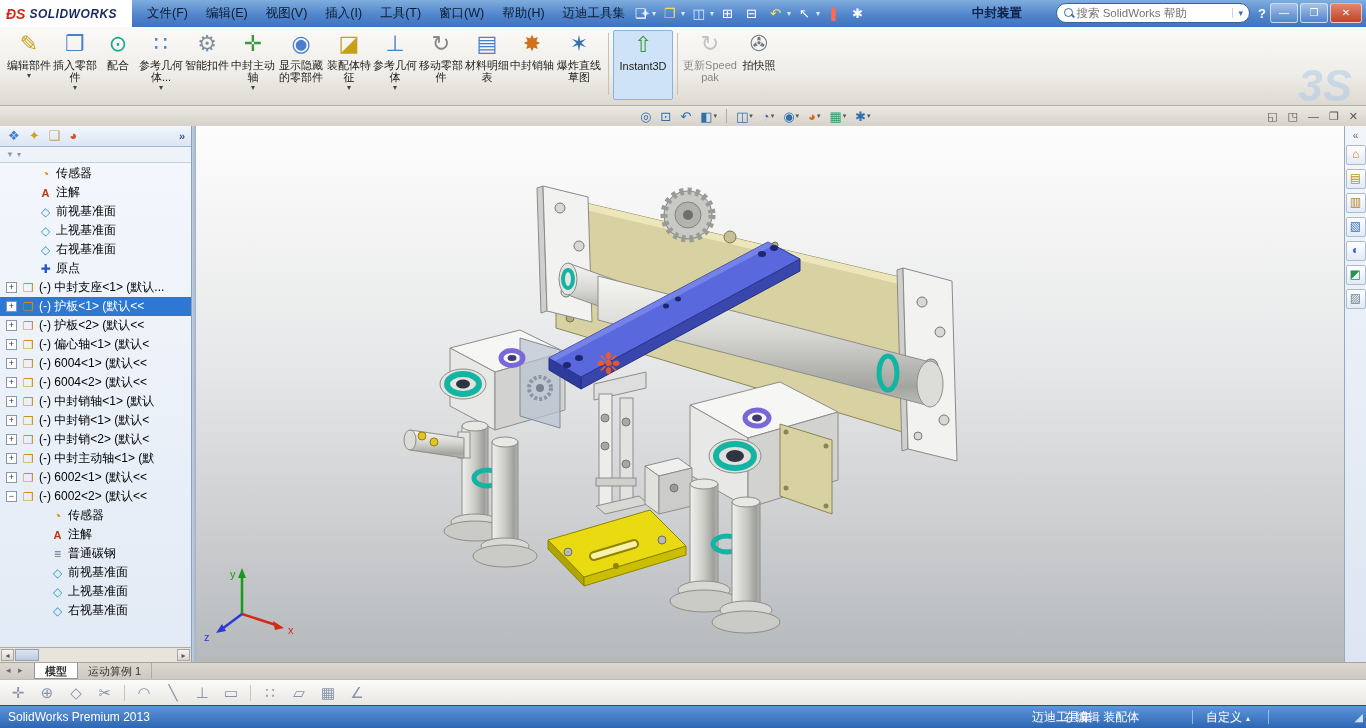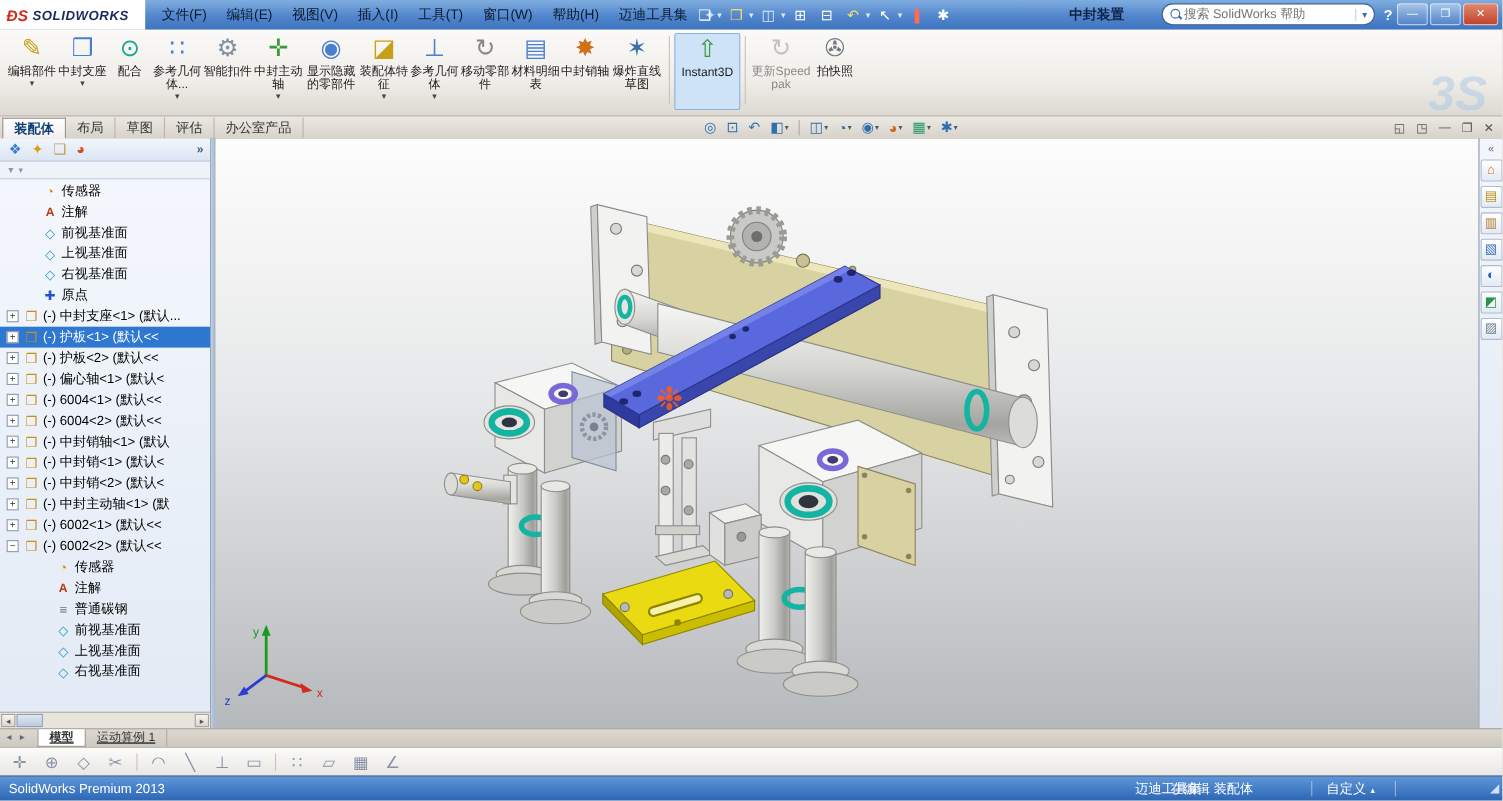--- a/index.html
+++ b/index.html
@@ -82,21 +82,21 @@
   .watermark{position:absolute;left:400px;top:220px;display:flex;align-items:center;gap:6px;opacity:.85;pointer-events:none;}
   .wm-logo{font-size:30px;color:#ff5a1a;}
   .wm-text{font-size:25px;font-weight:bold;color:#e23c20;letter-spacing:3px;}
   .taskpane{position:absolute;left:1344px;top:0;width:22px;height:536px;background:linear-gradient(180deg,#f2f6fb,#dce5f1);border-left:1px solid #98a8c0;box-sizing:border-box;}
   .tpcol{font-size:10px;color:#667;text-align:center;margin-top:4px;}
   .tpi{width:18px;height:18px;border:1px solid #aebad0;background:linear-gradient(180deg,#ffffff,#e2eaf5);border-radius:2px;font-size:12px;line-height:17px;text-align:center;margin:4px auto 0 auto;}
 
   
   .bottomband{position:absolute;left:0;top:662px;width:1366px;height:17px;background:linear-gradient(180deg,#dcd8d0,#cdc9c1);border-top:1px solid #a8a49c;box-sizing:border-box;}
   .bnav{position:absolute;top:2px;font-size:9px;color:#667;}
-  .btabs{position:absolute;left:34px;top:0;display:flex;height:16px;text-decoration:underline;}
+  .btabs{position:absolute;left:34px;top:0;display:flex;height:16px;}
   .btab{padding:0 10px;font-size:11px;line-height:16px;color:#333;border-right:1px solid #b0aca4;}
   .btab.active{background:#fff;border:1px solid #9a968e;border-top:none;font-weight:bold;}
   .sketchbar{position:absolute;left:0;top:679px;width:1366px;height:26px;background:linear-gradient(180deg,#fbfbfa,#e9e7e2);border-top:1px solid #c0bcb4;display:flex;align-items:center;padding-left:8px;box-sizing:border-box;gap:9px;}
   .sk{font-size:15px;color:#8893a6;width:20px;text-align:center;}
   .sksep{width:1px;height:16px;background:#c8c4bc;}
   .statusbar{position:absolute;left:0;top:705px;width:1366px;height:23px;background:linear-gradient(180deg,#5f96d8,#2c66b4);border-top:1px solid #1e4f96;box-sizing:border-box;color:#fff;font-size:12px;}
   .stleft{position:absolute;left:8px;top:0;line-height:22px;}
   .stitem{position:absolute;top:0;line-height:22px;}
   .ssep{position:absolute;top:4px;width:1px;height:14px;background:rgba(255,255,255,.45);}
   .stdrop{font-size:8px;margin-left:4px;}
@@ -154,21 +154,21 @@
   </div>
 
   <div class="ribbon">
     <div class="rbtn" style="width:46px">
       <span class="rico" style="color:#c8a018">✎</span>
       <span class="rlab">编辑部件</span>
       <span class="rdrop">▾</span>
     </div>
     <div class="rbtn" style="width:46px">
       <span class="rico" style="color:#4a7fd0">❒</span>
-      <span class="rlab">中封支座</span>
+      <span class="rlab">插入零部件</span>
       <span class="rdrop">▾</span>
     </div>
     <div class="rbtn" style="width:40px">
       <span class="rico" style="color:#18a890">⊙</span>
       <span class="rlab">配合</span>
     </div>
     <div class="rbtn" style="width:46px">
       <span class="rico" style="color:#4a7fd0">∷</span>
       <span class="rlab">参考几何体...</span>
       <span class="rdrop">▾</span>
@@ -223,27 +223,20 @@
       <span class="rlab">更新Speedpak</span>
     </div>
     <div class="rbtn" style="width:42px">
       <span class="rico" style="color:#707880">✇</span>
       <span class="rlab">拍快照</span>
     </div>
     <div class="ds-watermark">3S</div>
   </div>
 
   <div class="tabband">
-    <div class="doctabs">
-      <span class="doctab active">装配体</span>
-      <span class="doctab">布局</span>
-      <span class="doctab">草图</span>
-      <span class="doctab">评估</span>
-      <span class="doctab">办公室产品</span>
-    </div>
     <div class="headsup">
       <span class="hub">
           <span class="hico">◎</span>
         </span>
       <span class="hub">
           <span class="hico">⊡</span>
         </span>
       <span class="hub">
           <span class="hico">↶</span>
         </span>

